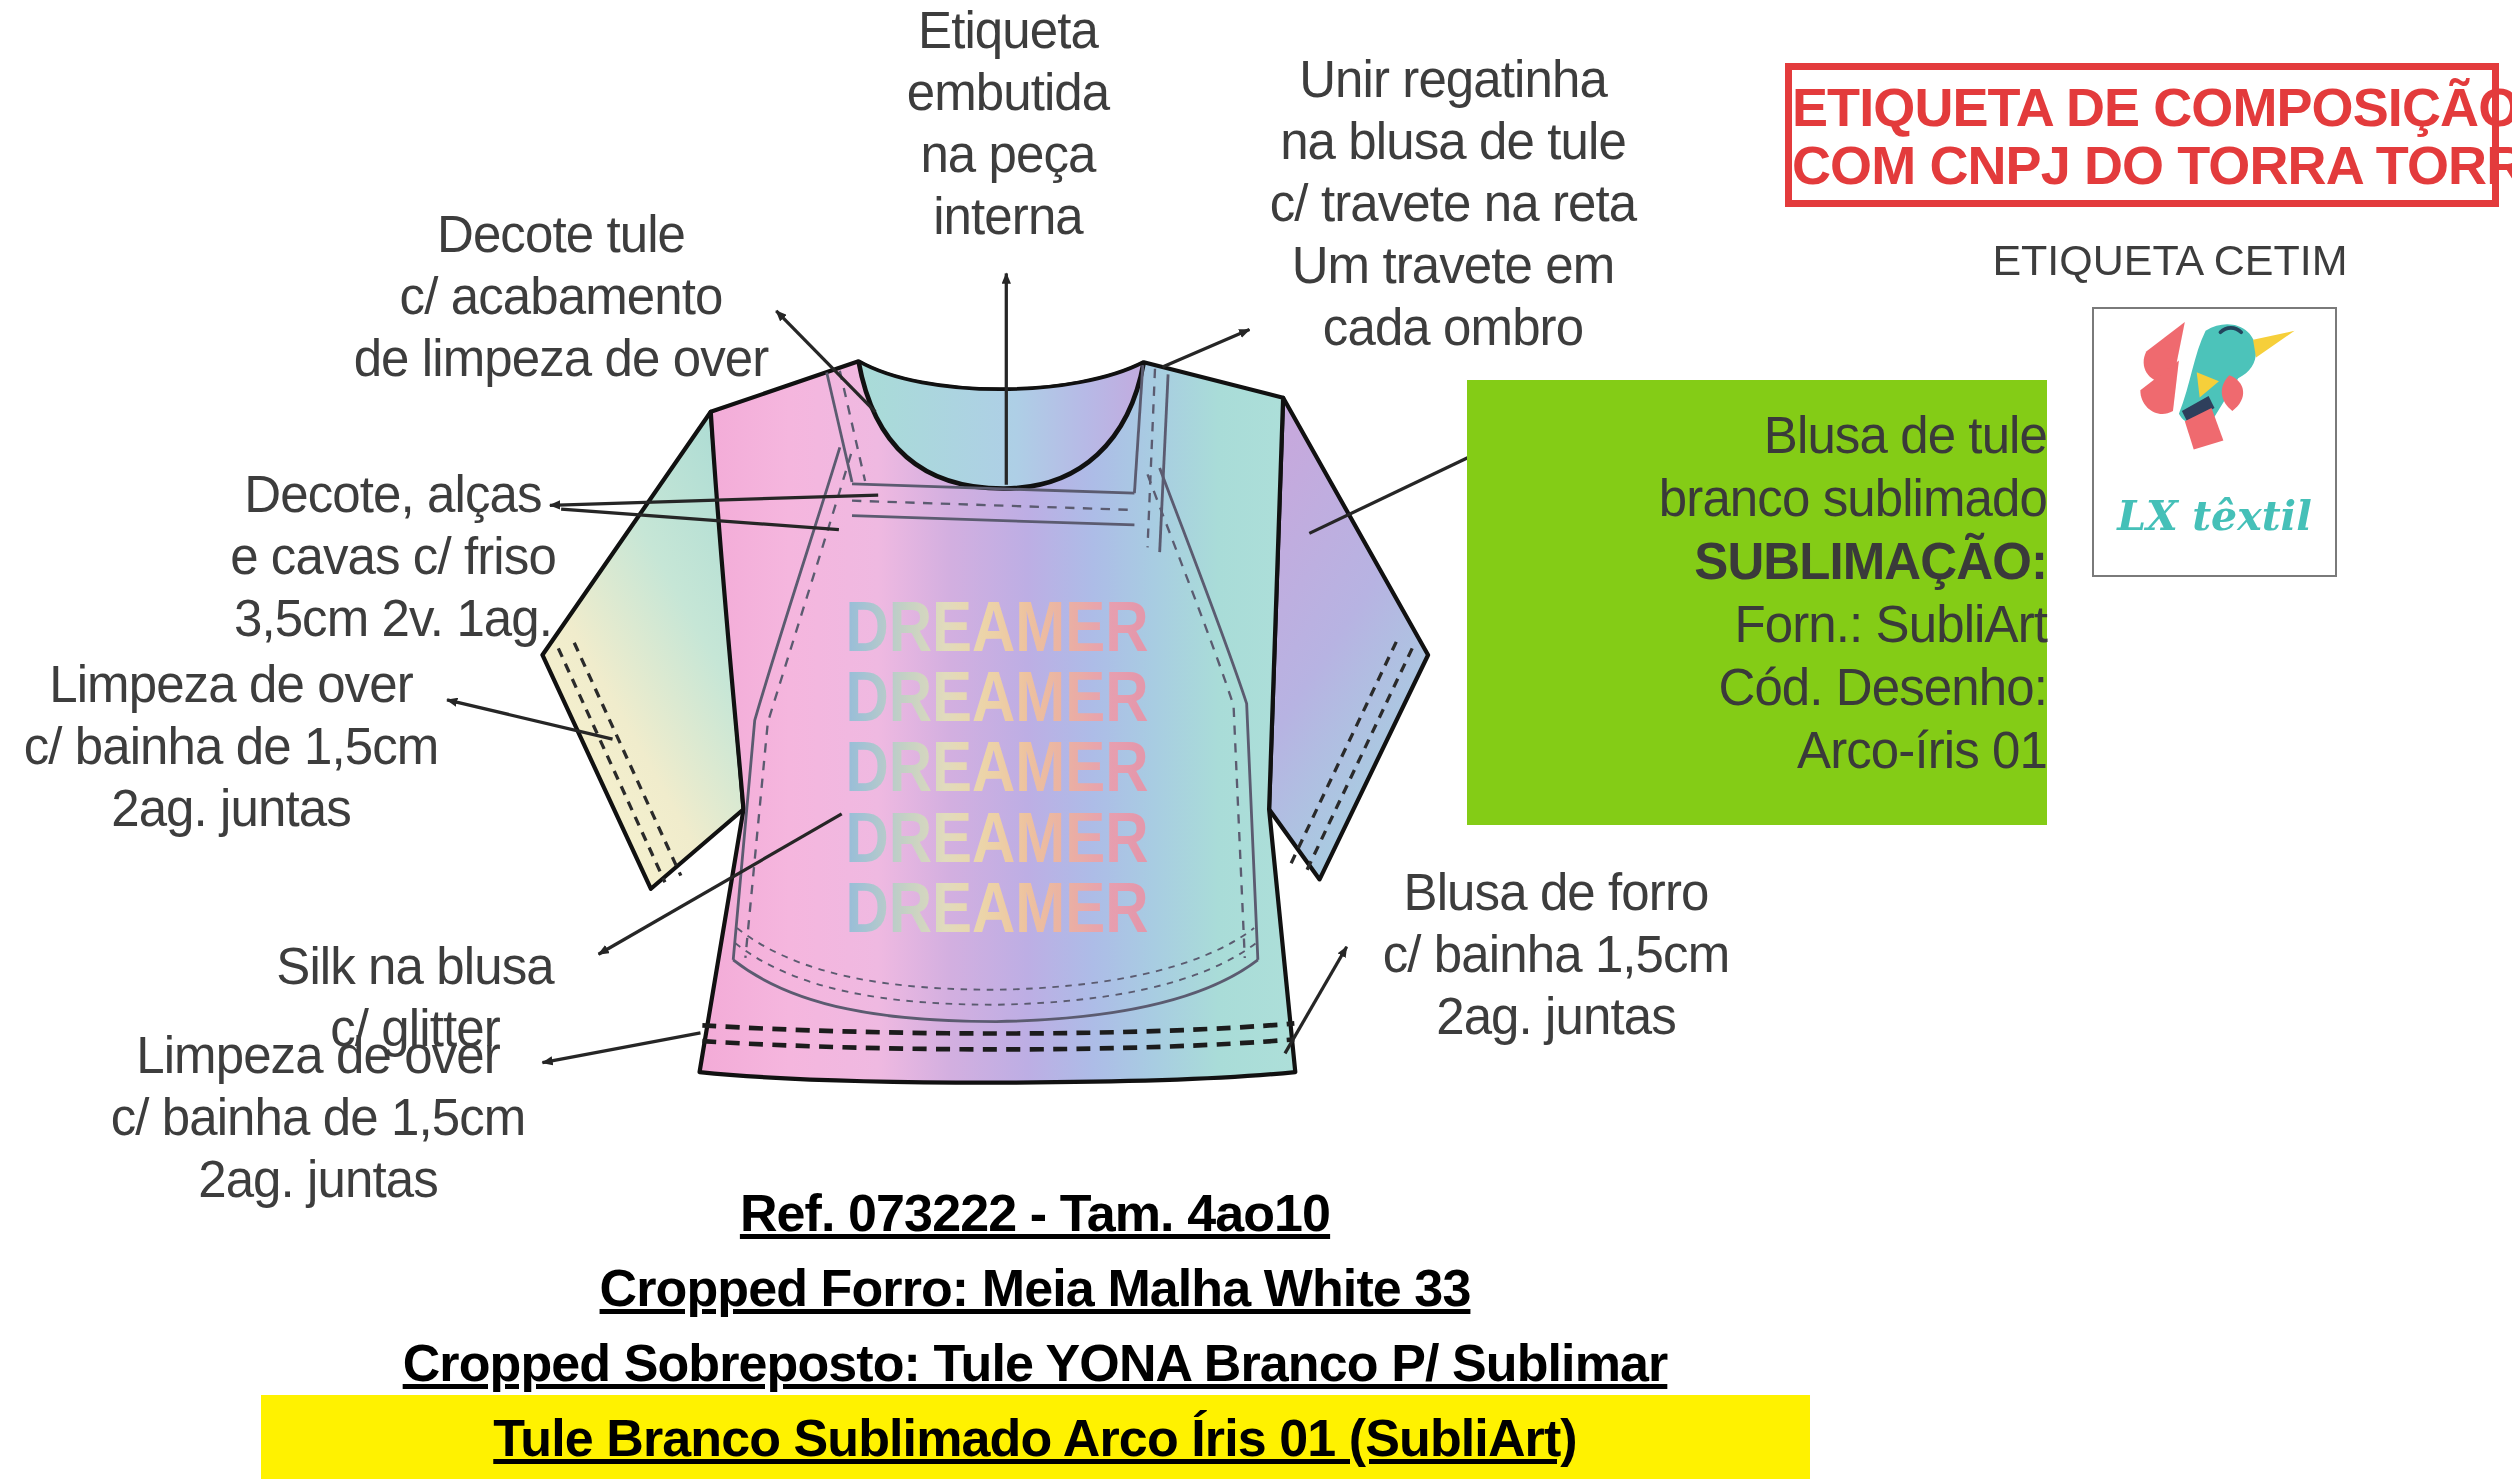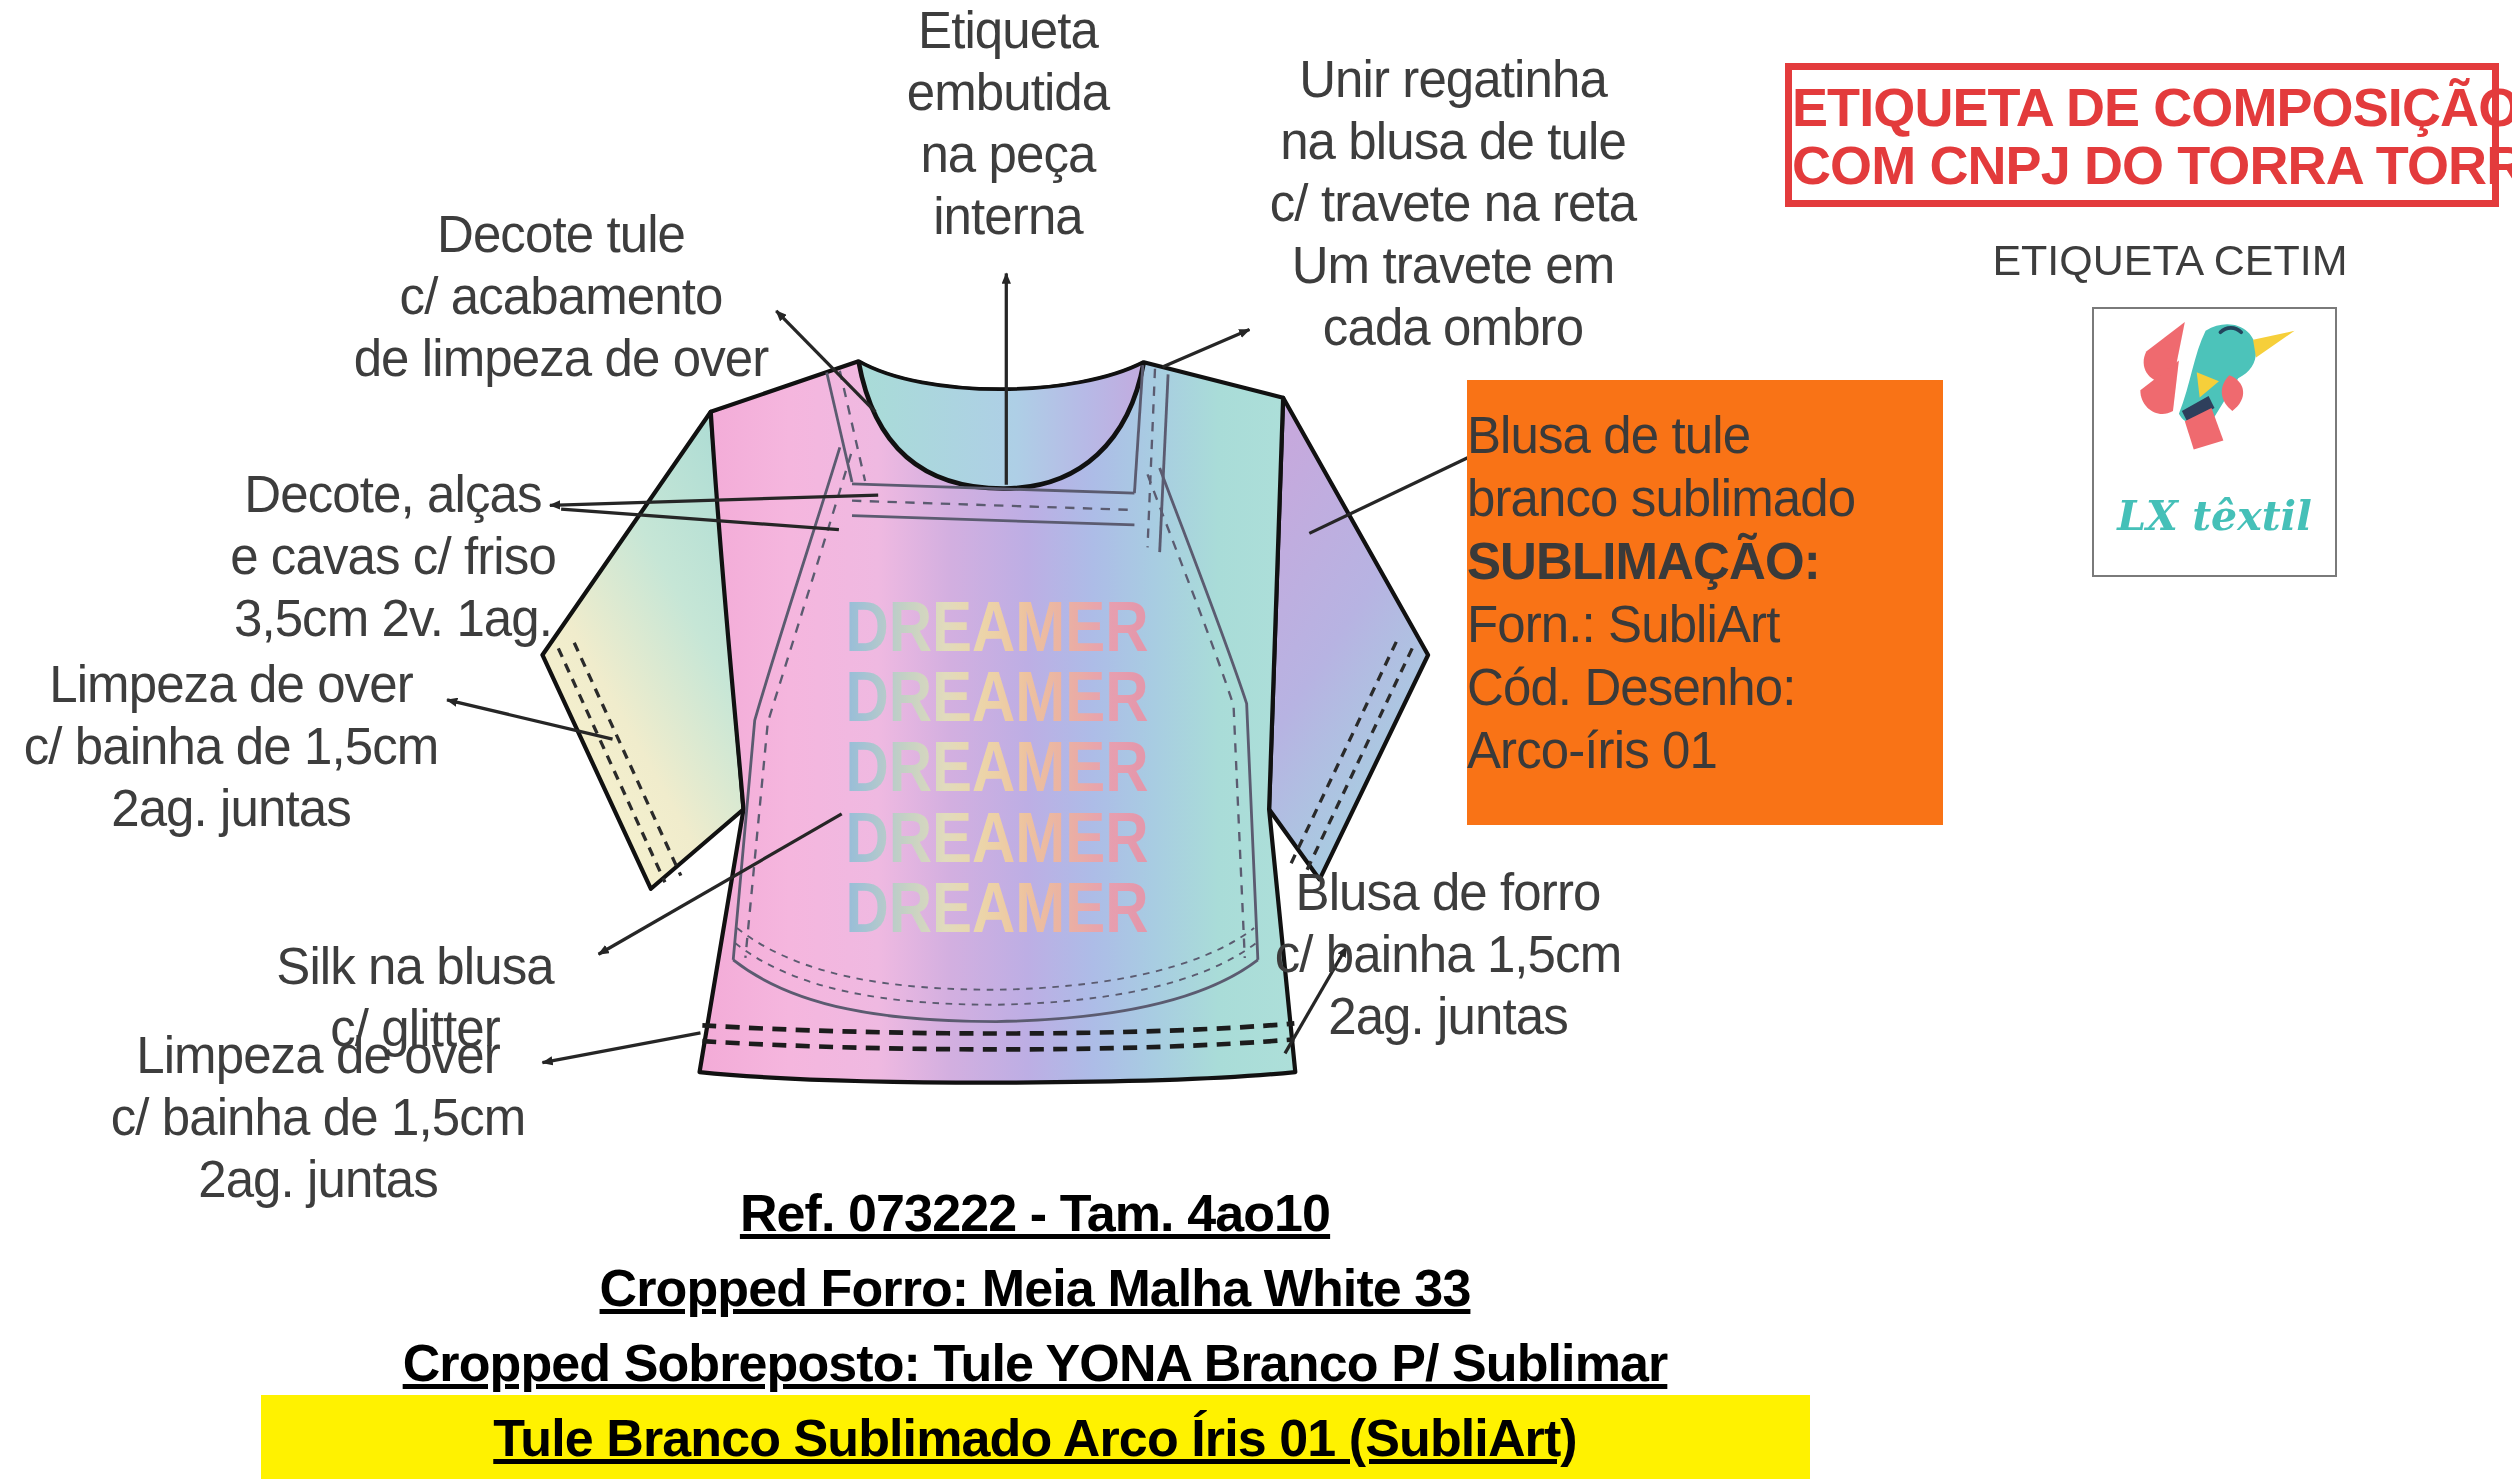--- a/index.html
+++ b/index.html
@@ -10,22 +10,22 @@
        color:#3d3d3d;white-space:nowrap;letter-spacing:-0.9px;}
   .red-box{position:absolute;left:1785px;top:63px;width:700px;height:122px;border:7.5px solid #e33b3c;
            background:#fff;text-align:center;padding-top:7.5px;}
   .red-box div{color:#e33b3c;font-size:54px;line-height:58px;font-weight:bold;letter-spacing:-0.9px;white-space:nowrap;}
   .cetim{position:absolute;left:2170px;top:236px;transform:translateX(-50%);font-size:43px;font-weight:normal;
          color:#3d3d3d;white-space:nowrap;}
   .logo-box{position:absolute;left:2044px;top:307px;width:241px;height:266px;border:2.8px solid #7a7a7a;
             background:#fff;text-align:center;margin-left:48px;}
   .logo-text{position:absolute;left:50%;top:183px;transform:translateX(-50%);font-style:italic;font-weight:600;
              color:#45c0b8;font-size:41px;white-space:nowrap;font-family:"DejaVu Serif",serif;}
-  .sub-box{position:absolute;left:1467px;top:380px;width:476px;height:421px;background:#f97316;
-           text-align:left;padding-top:24px;box-sizing:content-box;}
+  .sub-box{position:absolute;left:1467px;top:380px;width:580px;height:421px;background:#84cc16;
+           text-align:right;padding-top:24px;box-sizing:content-box;}
   .sub-box div{font-size:51px;line-height:63px;color:#3a3a3a;white-space:nowrap;letter-spacing:-0.9px;}
   .sub-box .bold{font-weight:bold;}
   .foot{position:absolute;left:1035px;transform:translateX(-50%);font-size:52px;font-weight:bold;
         color:#000000;white-space:nowrap;letter-spacing:-0.9px;line-height:71px;text-decoration:underline;}
   .hl-bar{position:absolute;left:261px;top:1395px;width:1549px;height:84px;background:#fff200;}
 </style>
 </head>
 <body>
 
 <div class="canvas">
@@ -181,21 +181,21 @@
     <div>Silk na blusa</div>
     <div>c/ glitter</div>
   </div>
 
   <div class="lbl" style="left:318px;top:1025px">
     <div>Limpeza de over</div>
     <div>c/ bainha de 1,5cm</div>
     <div>2ag. juntas</div>
   </div>
 
-  <div class="lbl" style="left:1448px;top:862px">
+  <div class="lbl" style="left:1556px;top:862px">
     <div>Blusa de forro</div>
     <div>c/ bainha 1,5cm</div>
     <div>2ag. juntas</div>
   </div>
 
   <div class="red-box">
     <div>ETIQUETA DE COMPOSIÇÃO</div>
     <div>COM CNPJ DO TORRA TORRA</div>
   </div>
 

